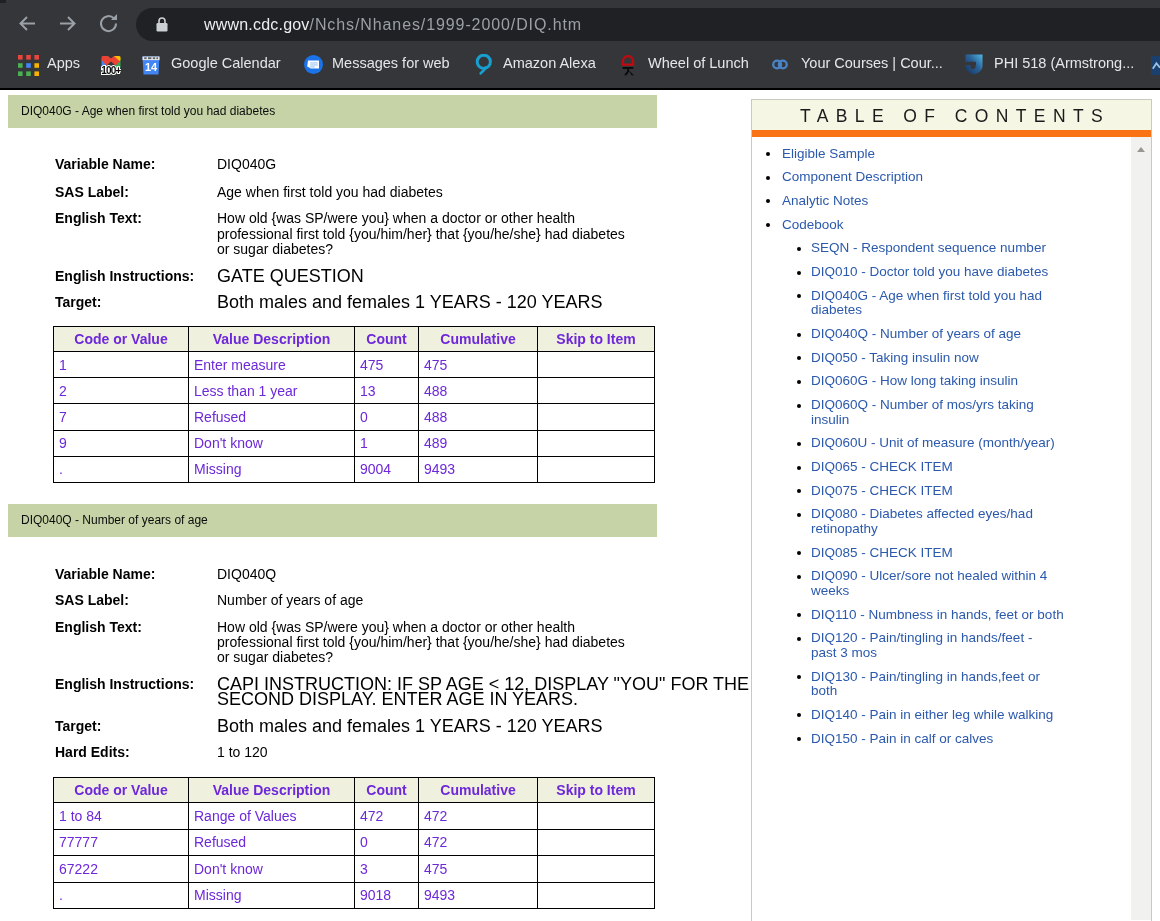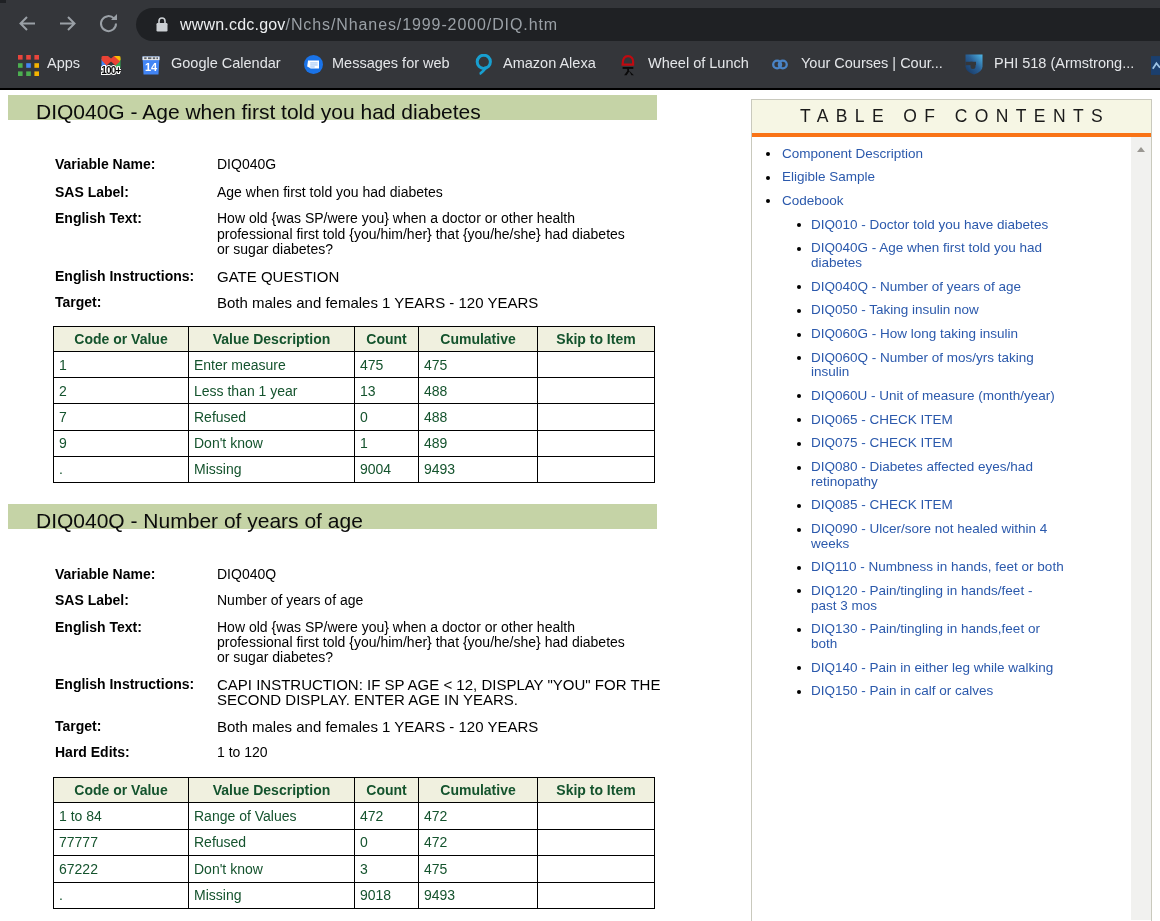--- a/index.html
+++ b/index.html
@@ -10,43 +10,43 @@
 
 #chrome { position:absolute; left:0; top:0; width:1160px; height:88px;
   background:#34363a; overflow:hidden; }
 #chrome .corner { position:absolute; left:0; top:0; width:6px; height:3px; background:#1f2124; }
 #omnibox { position:absolute; left:136px; top:8px; width:1040px; height:33px;
   border-radius:17px; background:#1f2124; }
 .navico { position:absolute; top:13px; }
 .bmico { position:absolute; }
 .bmtext { position:absolute; top:56.3px; font-size:14.5px; color:#e4e6e9; line-height:14px; white-space:nowrap; }
 #urltext { position:absolute; left:180px; top:16.5px; font-size:16px; line-height:16px; white-space:nowrap; }
-#urltext .w { color:#eceef0; letter-spacing:0.2px; }
+#urltext .w { color:#eceef0; letter-spacing:0.2px;margin-left:24px; }
 #urltext .g { color:#9aa0a6; letter-spacing:0.9px; }
 #blackline { position:absolute; left:0; top:88px; width:1160px; height:1.5px; background:#000; }
 
 
-.greenbar { position:absolute; left:8px; width:649px; height:25px; background:#c5d3a6;
-  font-size:21px; letter-spacing:0; color:#0b0b0b; line-height:33px; padding-left:28px; white-space:nowrap; }
+.greenbar { position:absolute; left:8px; width:649px; height:33px; background:#c5d3a6;
+  font-size:12px; letter-spacing:0; color:#0b0b0b; line-height:33px; padding-left:13px; white-space:nowrap; }
 .lbl { position:absolute; left:55px; font-size:14px; line-height:15.4px; font-weight:bold; color:#000; white-space:nowrap; }
 .val { position:absolute; left:217px; font-size:14px; line-height:15.4px; color:#000; white-space:nowrap; }
-.caps { font-size:15px; }
+.caps { font-size:18px; }
 
 table { border-collapse:collapse; position:absolute; table-layout:fixed; }
-td,th { border:1px solid #000; font-size:14px; color:#14532d; padding:0 0 0 5px;
+td,th { border:1px solid #000; font-size:14px; color:#6d28d9; padding:0 0 0 5px;
   overflow:hidden; white-space:nowrap; }
 th { background:#f0f0df; text-align:center; padding:0; height:25px; }
 td { height:26.2px; }
 #t2 td { height:26.5px; }
 
 
 #toc { position:absolute; left:751px; top:99px; width:401px; height:830px;
   border:1px solid #c9c9bd; background:#fff; }
 #tochead { position:absolute; left:0; top:0; width:399px; height:37px; background:#f6f6e4;
-  border-bottom:4px solid #f97316; text-align:center; font-size:17.5px;
+  border-bottom:7px solid #f97316; text-align:center; font-size:17.5px;
   letter-spacing:7.4px; line-height:32px; color:#1a1a1a; padding-left:7px; }
 #tocscroll { position:absolute; right:0; top:37px; width:20px; height:783px; background:#f1f1ef; }
 #tocscroll .arrow { position:absolute; left:5.5px; top:10px; width:0; height:0;
   border-left:4.5px solid transparent; border-right:4.5px solid transparent; border-bottom:5.5px solid #9a9792; }
 #toclist { position:absolute; left:0; top:37px; width:379px; }
 #toclist a { color:#2b59ac; text-decoration:none; font-size:13.5px; }
 #toclist ul { list-style:none; }
 #toclist li { position:relative; padding-left:30px; font-size:13.5px; line-height:14.6px; margin-bottom:9.1px; }
 #toclist li.sub { padding-left:59px; }
 #toclist li:before { content:""; position:absolute; left:14px; top:5.5px; width:4px; height:4px;
@@ -288,23 +288,25 @@
         <td>9493</td>
         <td></td>
       </tr>
 </tbody>
   </table>
 
 <div id="toc">
   <div id="tochead">TABLE OF CONTENTS</div>
   <div id="toclist">
     <ul style="margin-top:9.6px">
+      <li><a>Eligible Sample</a></li>
       <li><a>Component Description</a></li>
-      <li><a>Eligible Sample</a></li>
+      <li><a>Analytic Notes</a></li>
       <li><a>Codebook</a></li>
+      <li class="sub"><a>SEQN - Respondent sequence number</a></li>
       <li class="sub"><a>DIQ010 - Doctor told you have diabetes</a></li>
       <li class="sub"><a>DIQ040G - Age when first told you had<br>diabetes</a></li>
       <li class="sub"><a>DIQ040Q - Number of years of age</a></li>
       <li class="sub"><a>DIQ050 - Taking insulin now</a></li>
       <li class="sub"><a>DIQ060G - How long taking insulin</a></li>
       <li class="sub"><a>DIQ060Q - Number of mos/yrs taking<br>insulin</a></li>
       <li class="sub"><a>DIQ060U - Unit of measure (month/year)</a></li>
       <li class="sub"><a>DIQ065 - CHECK ITEM</a></li>
       <li class="sub"><a>DIQ075 - CHECK ITEM</a></li>
       <li class="sub"><a>DIQ080 - Diabetes affected eyes/had<br>retinopathy</a></li>

